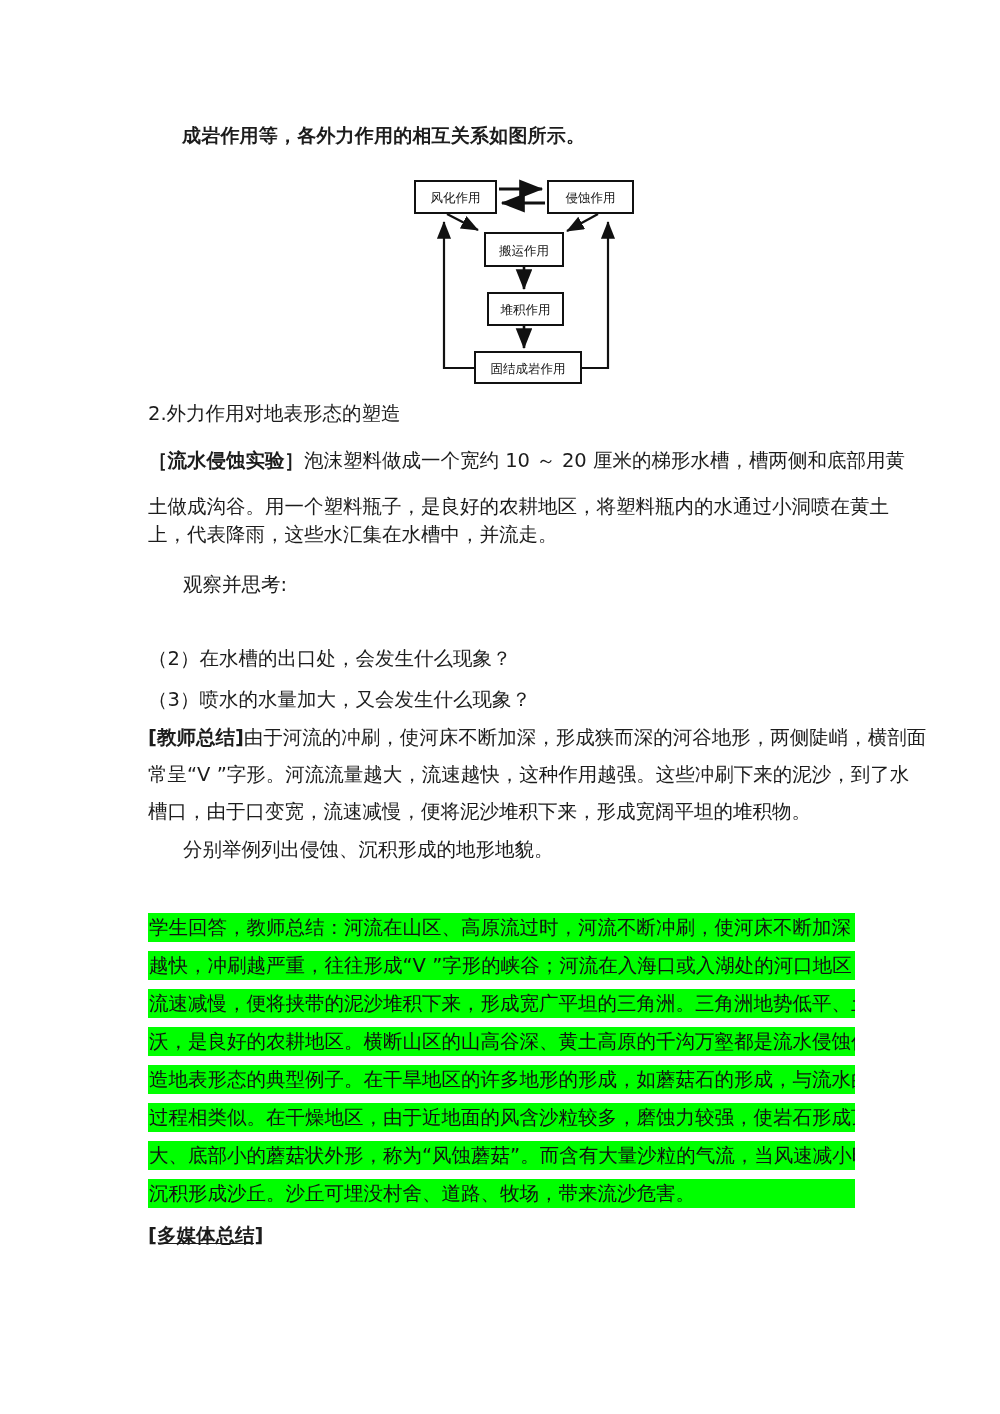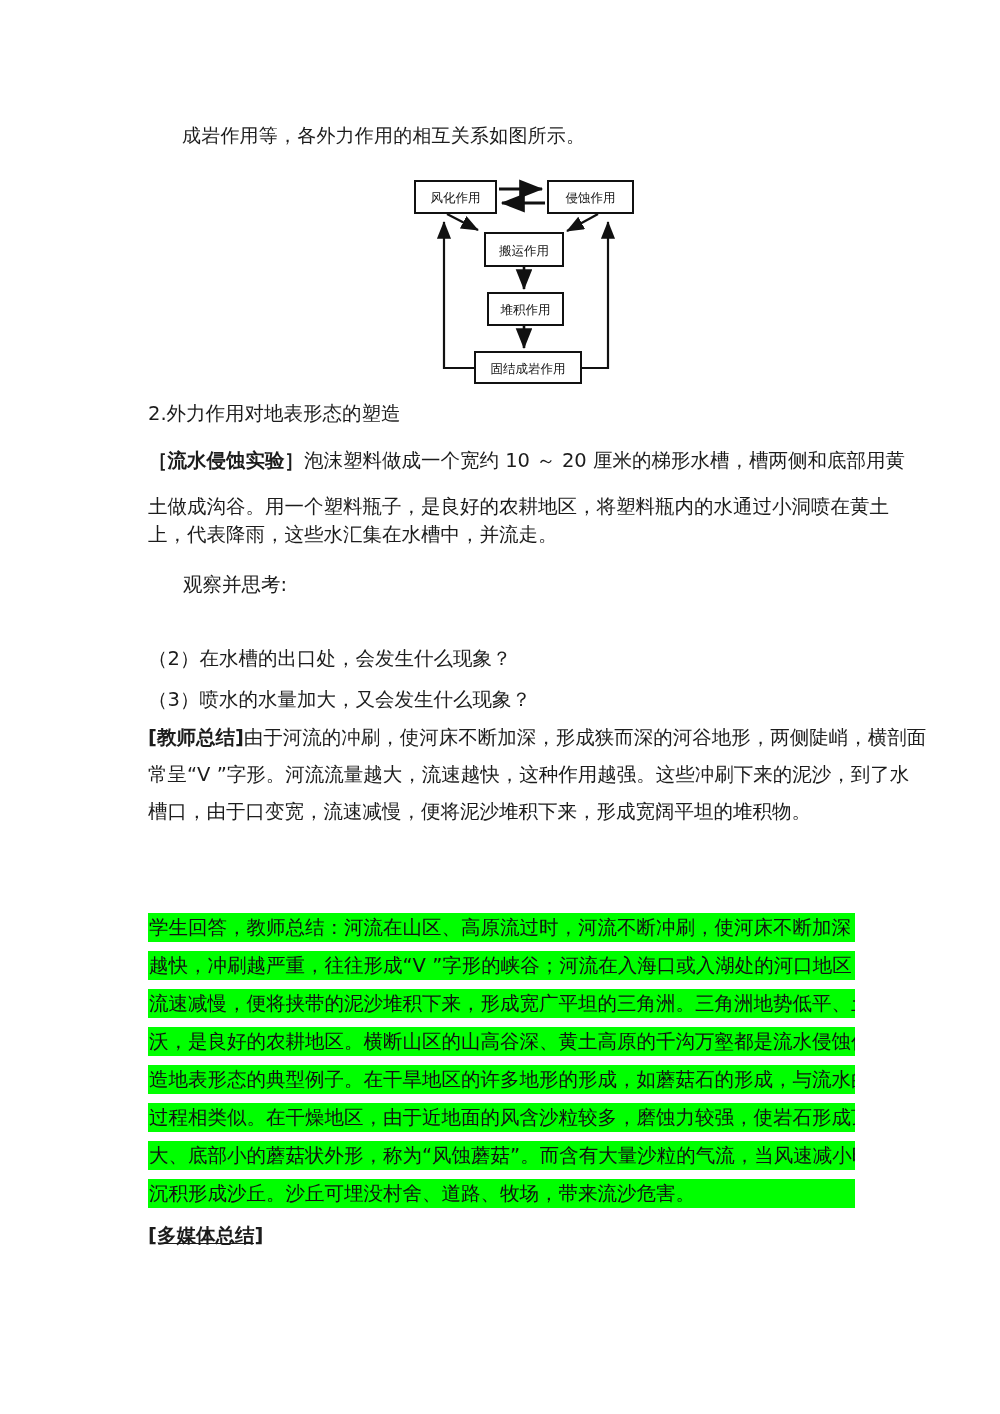--- a/index.html
+++ b/index.html
@@ -24,21 +24,21 @@
   }
 
   
   .para {
     position: absolute;
     font-size: 19.5px;
     line-height: 1.0;
     letter-spacing: 0.2px;
     white-space: nowrap;
     font-family: "DejaVu Sans", "Liberation Sans", sans-serif;
-    font-weight: 400;
+    font-weight: 700;
     color: #1c1c1c;
   }
   .bold { font-weight: 700; }
 
   
   #opening-line {
     left: 182px;
     top: 126px;
     font-size: 19px;
     font-family: "Liberation Serif", "DejaVu Serif", serif;
@@ -144,20 +144,21 @@
 
   <div class="bodyline" style="top:645px;">（2）在水槽的出口处，会发生什么现象？</div>
   <div class="bodyline" style="top:686px;">（3）喷水的水量加大，又会发生什么现象？</div>
 
   <div class="bodyline" style="top:724px;">
     <span class="bold">[教师总结]</span><span>由于河流的冲刷，使河床不断加深，形成狭而深的河谷地形，两侧陡峭，横剖面</span>
   </div>
   <div class="bodyline" style="top:761px;">常呈“V ”字形。河流流量越大，流速越快，这种作用越强。这些冲刷下来的泥沙，到了水</div>
   <div class="bodyline" style="top:798px;">槽口，由于口变宽，流速减慢，便将泥沙堆积下来，形成宽阔平坦的堆积物。</div>
 
+  <div class="bodyline indent" style="top:836px;">分别举例列出侵蚀、沉积形成的地形地貌。</div>
 
 
   <div class="hl-line" style="top:913px;">学生回答，教师总结：河流在山区、高原流过时，河流不断冲刷，使河床不断加深，流速</div>
   <div class="hl-line" style="top:951px;">越快，冲刷越严重，往往形成“V ”字形的峡谷；河流在入海口或入湖处的河口地区，由于</div>
   <div class="hl-line" style="top:989px;">流速减慢，便将挟带的泥沙堆积下来，形成宽广平坦的三角洲。三角洲地势低平、土壤肥</div>
   <div class="hl-line" style="top:1027px;">沃，是良好的农耕地区。横断山区的山高谷深、黄土高原的千沟万壑都是流水侵蚀作用塑</div>
   <div class="hl-line" style="top:1065px;">造地表形态的典型例子。在干旱地区的许多地形的形成，如蘑菇石的形成，与流水的侵蚀</div>
   <div class="hl-line" style="top:1103px;">过程相类似。在干燥地区，由于近地面的风含沙粒较多，磨蚀力较强，使岩石形成顶部</div>
   <div class="hl-line" style="top:1141px;">大、底部小的蘑菇状外形，称为“风蚀蘑菇”。而含有大量沙粒的气流，当风速减小时沙粒</div>
   <div class="hl-line" style="top:1179px;">沉积形成沙丘。沙丘可埋没村舍、道路、牧场，带来流沙危害。</div>

